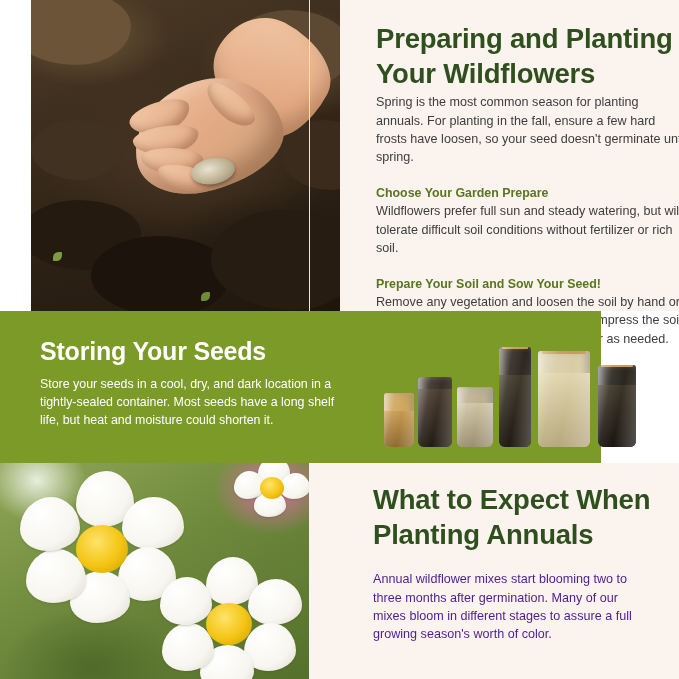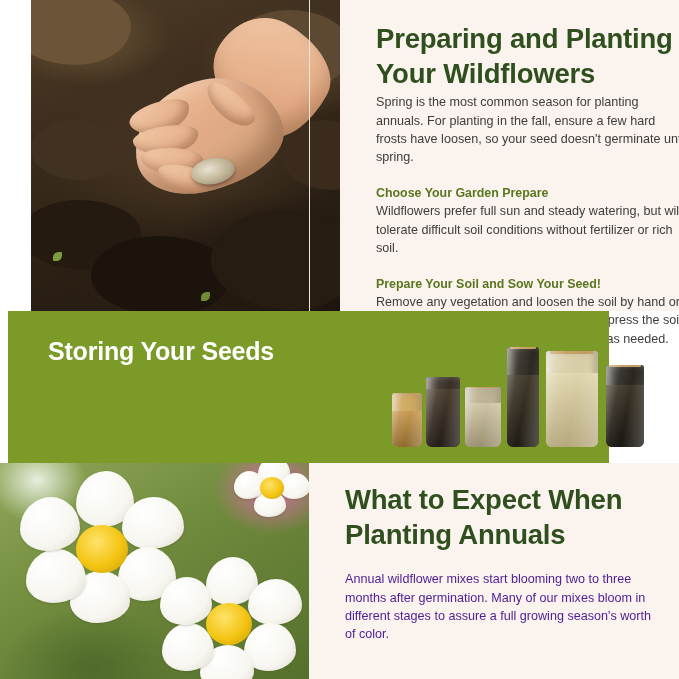--- a/index.html
+++ b/index.html
@@ -111,21 +111,21 @@
   .sub-body {
     color: #3d3d3d;
     font-size: 12.6px;
     line-height: 1.45;
     margin-top: 2px;
   }
 
   
   .sec-green {
     position: absolute;
-    left: 8px; top: 311px;
+    left: 0; top: 311px;
     width: 601px; height: 152px;
     background: #7b9a27;
     display: flex;
   }
   .green-text {
     width: 362px;
     padding: 26px 20px 0 40px;
   }
   .green-title {
     color: #ffffff;
@@ -166,20 +166,21 @@
     background: linear-gradient(100deg, rgba(255,255,255,0.45) 0%, rgba(255,255,255,0.08) 30%, rgba(255,255,255,0.0) 55%, rgba(255,255,255,0.25) 100%);
   }
 
   
   .sec-bottom {
     position: absolute;
     left: 0; top: 463px;
     width: 679px; height: 216px;
     display: flex;
     background: #faf3ee;
+    gap: 28px;
   }
   .photo-flower {
     width: 309px; height: 216px;
     flex: none;
     position: relative;
     overflow: hidden;
     background: #6f8a3c;
   }
   .photo-flower .bg {
     position: absolute; inset: 0;
@@ -268,20 +269,21 @@
 
       <div class="sub-head">Prepare Your Soil and Sow Your Seed!</div>
       <div class="sub-body">Remove any vegetation and loosen the soil by hand or rototiller. Sow your seeds, and lightly compress the soil for protection from birds and wind. Water as needed.</div>
     </div>
   </div>
   <div class="divider-v"></div>
 
   <div class="sec-green">
     <div class="green-text">
       <div class="green-title">Storing Your Seeds</div>
+      <div class="green-body">Store your seeds in a cool, dry, and dark location in a tightly-sealed container. Most seeds have a long shelf life, but heat and moisture could shorten it.</div>
     </div>
 
     <div class="jars">
 
       <div class="jar" style="left:22px; width:30px; height:54px; background:#cfa85f;">
         <div class="lid" style="width:24px; height:10px;"></div>
         <div class="fill" style="height:36px; background:linear-gradient(180deg,#c79a52,#8f6a2f);"></div>
         <div class="glass"></div>
       </div>
 

